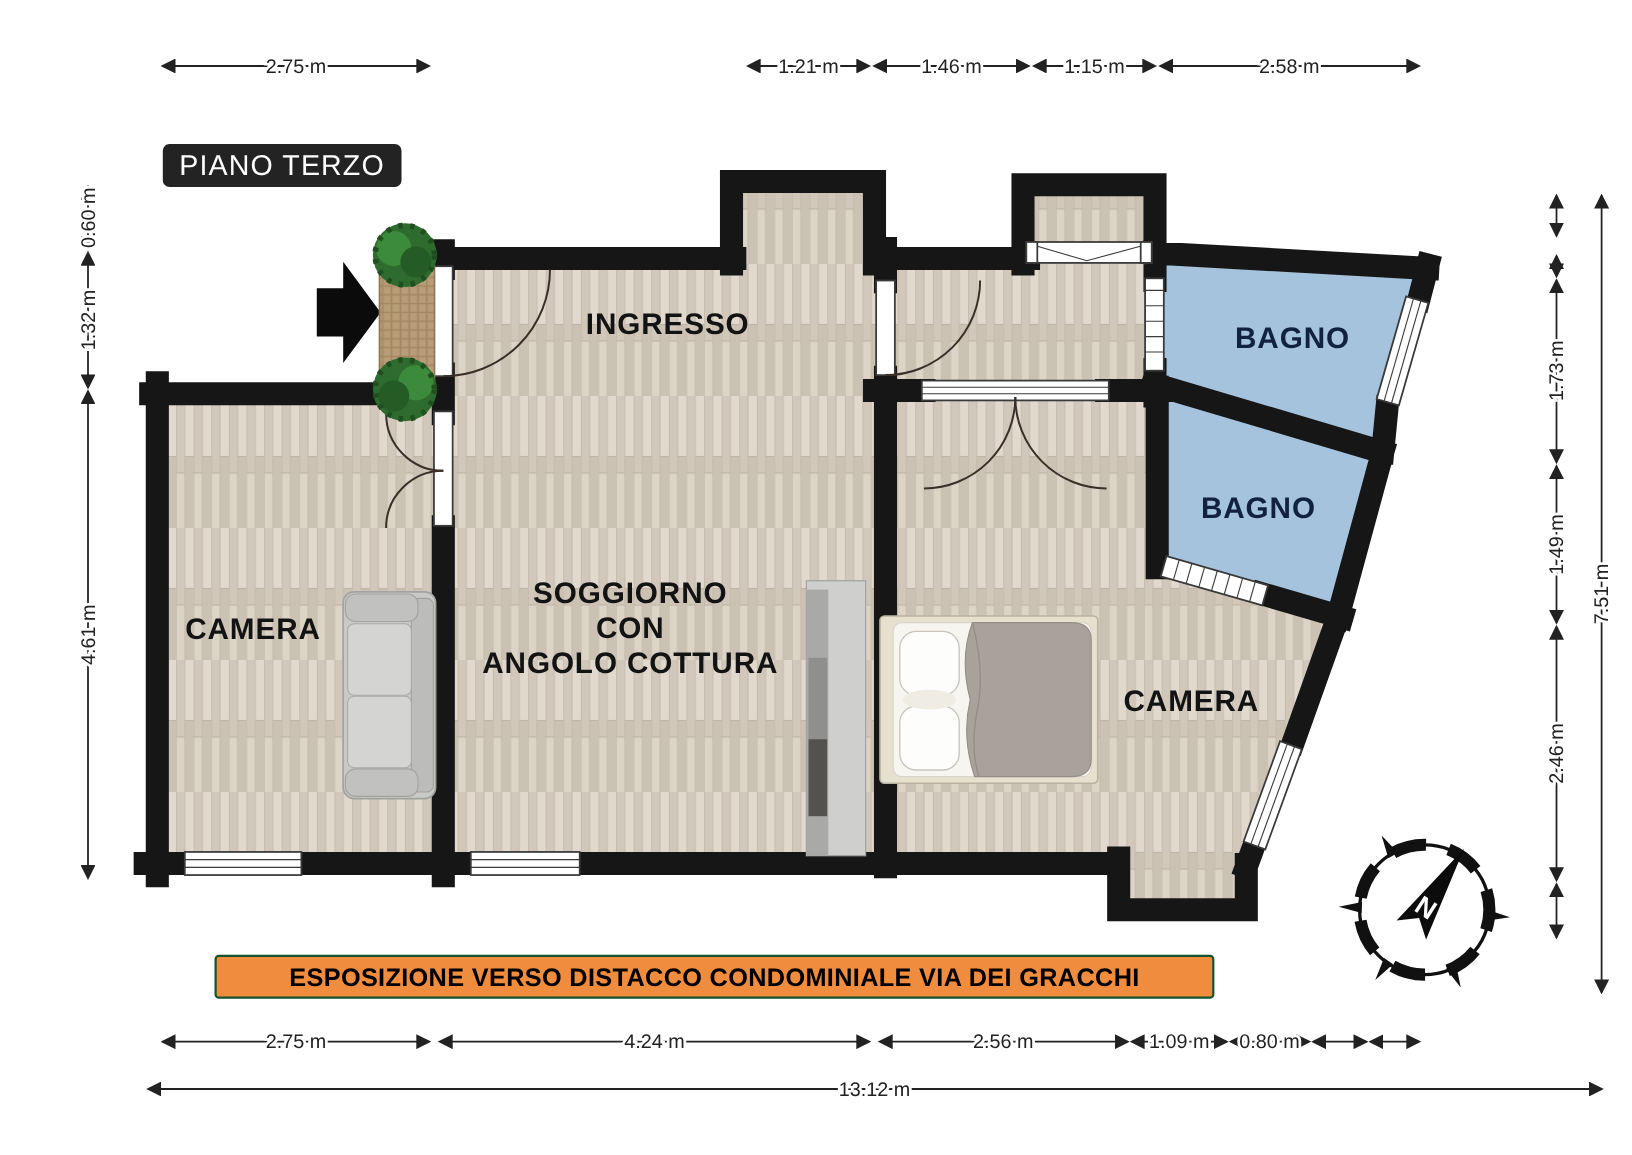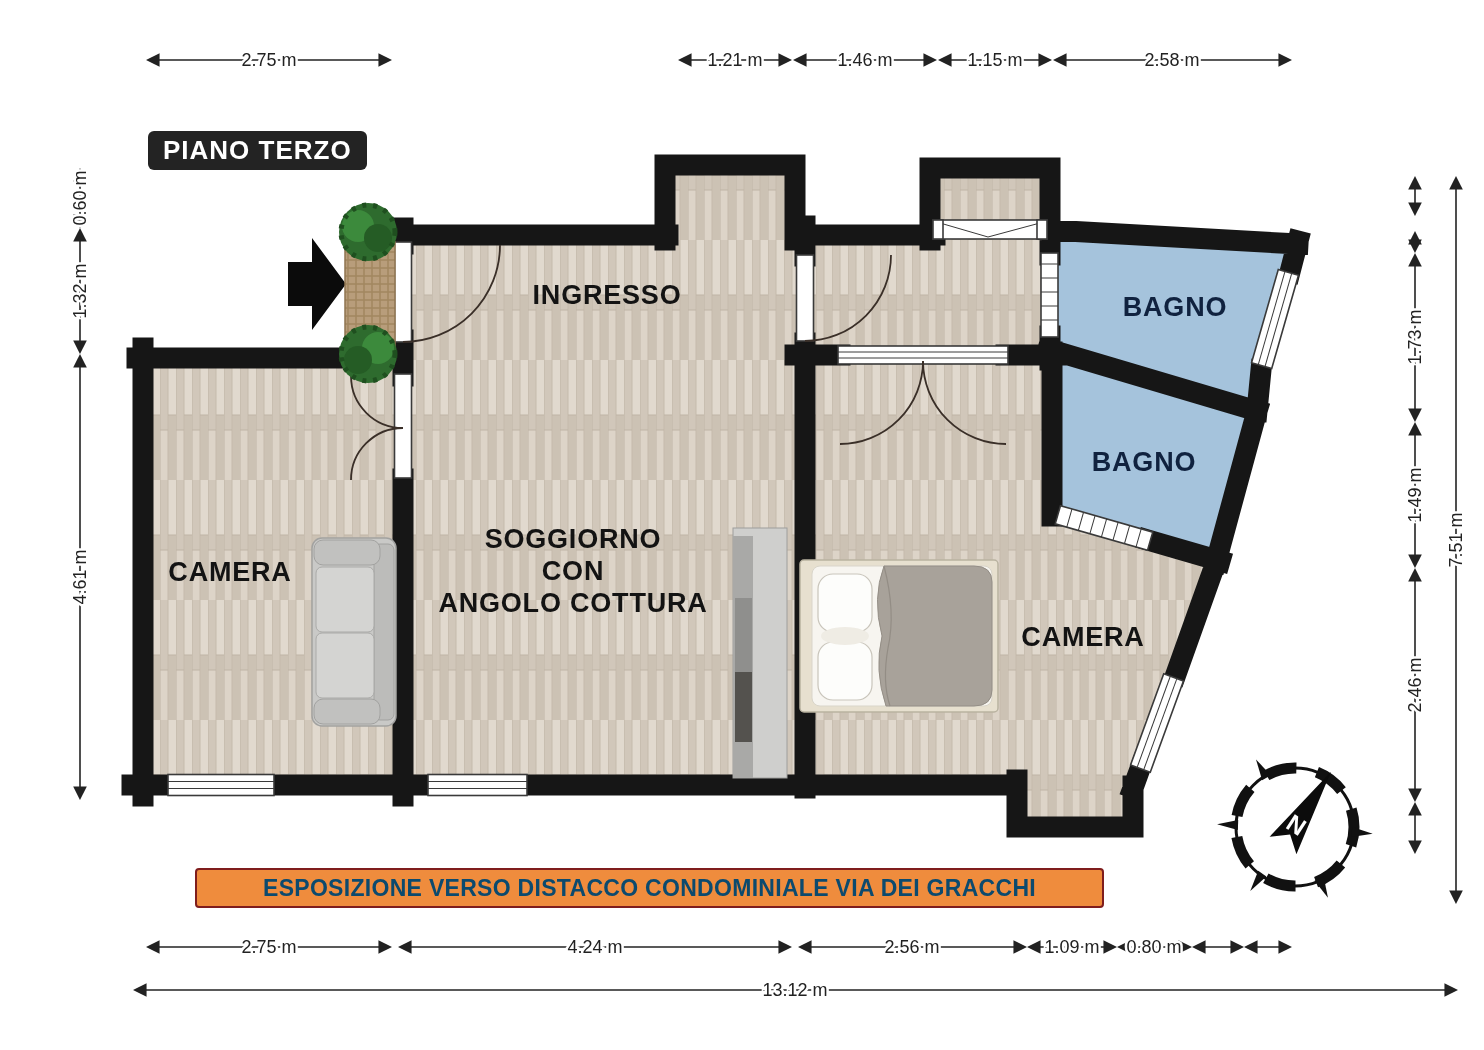--- a/index.html
+++ b/index.html
@@ -8,24 +8,24 @@
   #plan-svg{position:absolute;left:0;top:0;}
   .wall{stroke:#161616;stroke-width:21;fill:none;stroke-linecap:square;}
   .roomlabel{font-weight:700;font-size:27px;fill:#131313;letter-spacing:.8px;text-anchor:middle;}
   .bagnolabel{fill:#10223f;}
   .dimline{stroke:#222222;stroke-width:1.6;}
   .dimt{font-size:18px;fill:#222222;text-anchor:middle;stroke:#ffffff;stroke-width:5px;paint-order:stroke;font-weight:400;}
   .winframe{fill:#ffffff;stroke:#3a3a3a;stroke-width:1.6;}
   .winline{stroke:#3a3a3a;stroke-width:1;fill:none;}
   .doorarc{stroke:#3a2f28;stroke-width:1.8;fill:none;}
   #floor-title{position:absolute;left:148px;top:131px;background:#232323;color:#ffffff;
-     font-size:26px;font-weight:700;padding:4px 15px;border-radius:6px;letter-spacing:1px;}
+     font-size:26px;font-weight:400;padding:4px 15px;border-radius:6px;letter-spacing:1px;}
   #banner{position:absolute;left:195px;top:868px;width:905px;height:36px;display:flex;
-     align-items:center;justify-content:center;background:#ef8c3d;border:2px solid #7f1d1d;
-     border-radius:4px;font-size:23px;font-weight:700;color:#0c4a6e;letter-spacing:.3px;white-space:nowrap;}
+     align-items:center;justify-content:center;background:#ef8c3d;border:2px solid #14532d;
+     border-radius:4px;font-size:23px;font-weight:700;color:#000000;letter-spacing:.3px;white-space:nowrap;}
 </style>
 </head>
 <body>
 
 <div id="stage">
 
 <div id="floor-title">PIANO TERZO</div>
 <div id="banner">ESPOSIZIONE VERSO DISTACCO CONDOMINIALE VIA DEI GRACCHI</div>
 
 <svg id="plan-svg" width="1484" height="1050" viewBox="0 0 1484 1050">

